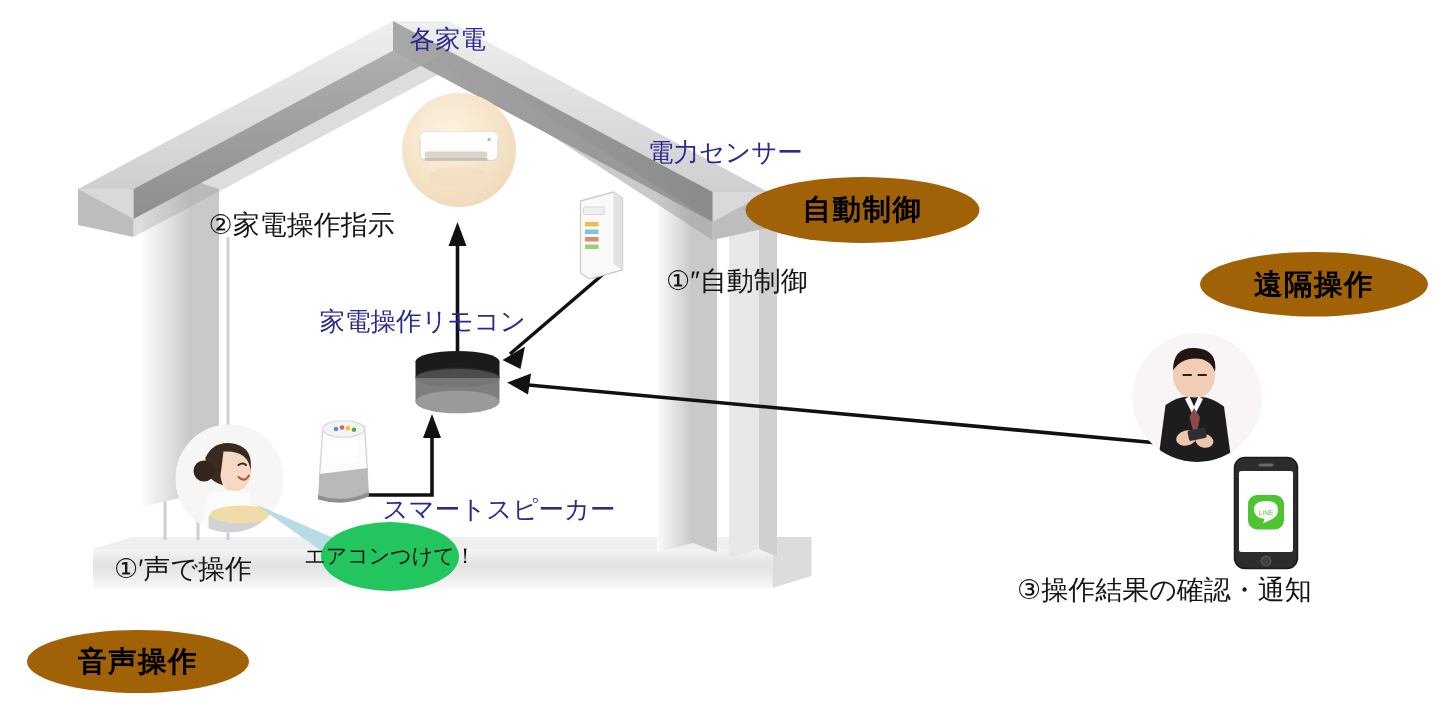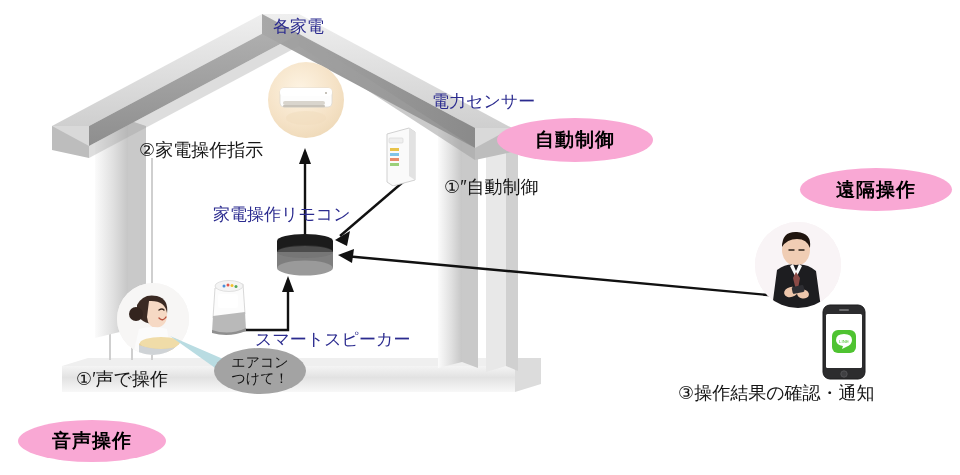--- a/index.html
+++ b/index.html
@@ -19,21 +19,21 @@
   }
   .abs { position: absolute; }
 
   
   #house-svg { position: absolute; left: 0; top: 0; width: 960px; height: 475px; }
 
   
   .badge {
     position: absolute;
     border-radius: 50%;
-    background: #f9a8d4;
+    background: #a16207;
     color: #000000;
     font-weight: bold;
     display: flex;
     align-items: center;
     justify-content: center;
     letter-spacing: 1px;
     white-space: nowrap;
   }
   #badge-auto   { left: 497px; top: 118px; width: 156px; height: 44px; font-size: 19px; }
   #badge-remote { left: 800px; top: 168px; width: 152px; height: 43px; font-size: 19px; }
@@ -64,24 +64,24 @@
   #flow-1dd    { left: 444px; top: 178px; }
   #flow-1out   { left: 524px; top: 308px; }
   #flow-1voice { left: 76px;  top: 370px; }
   #flow-3      { left: 678px; top: 384px; }
 
   
   #speech-bubble {
     position: absolute;
     left: 214px; top: 348px;
     width: 92px; height: 46px;
-    background: #a3a3a3;
+    background: #22c55e;
     border-radius: 50%;
     display: flex;
-    flex-direction: column;
+    flex-direction: row;
     align-items: center;
     justify-content: center;
     color: #111111;
     font-size: 14px;
     line-height: 1.12;
   }
   #speech-bubble span { display: block; white-space: nowrap; }
 
   
   .photo-circle {

